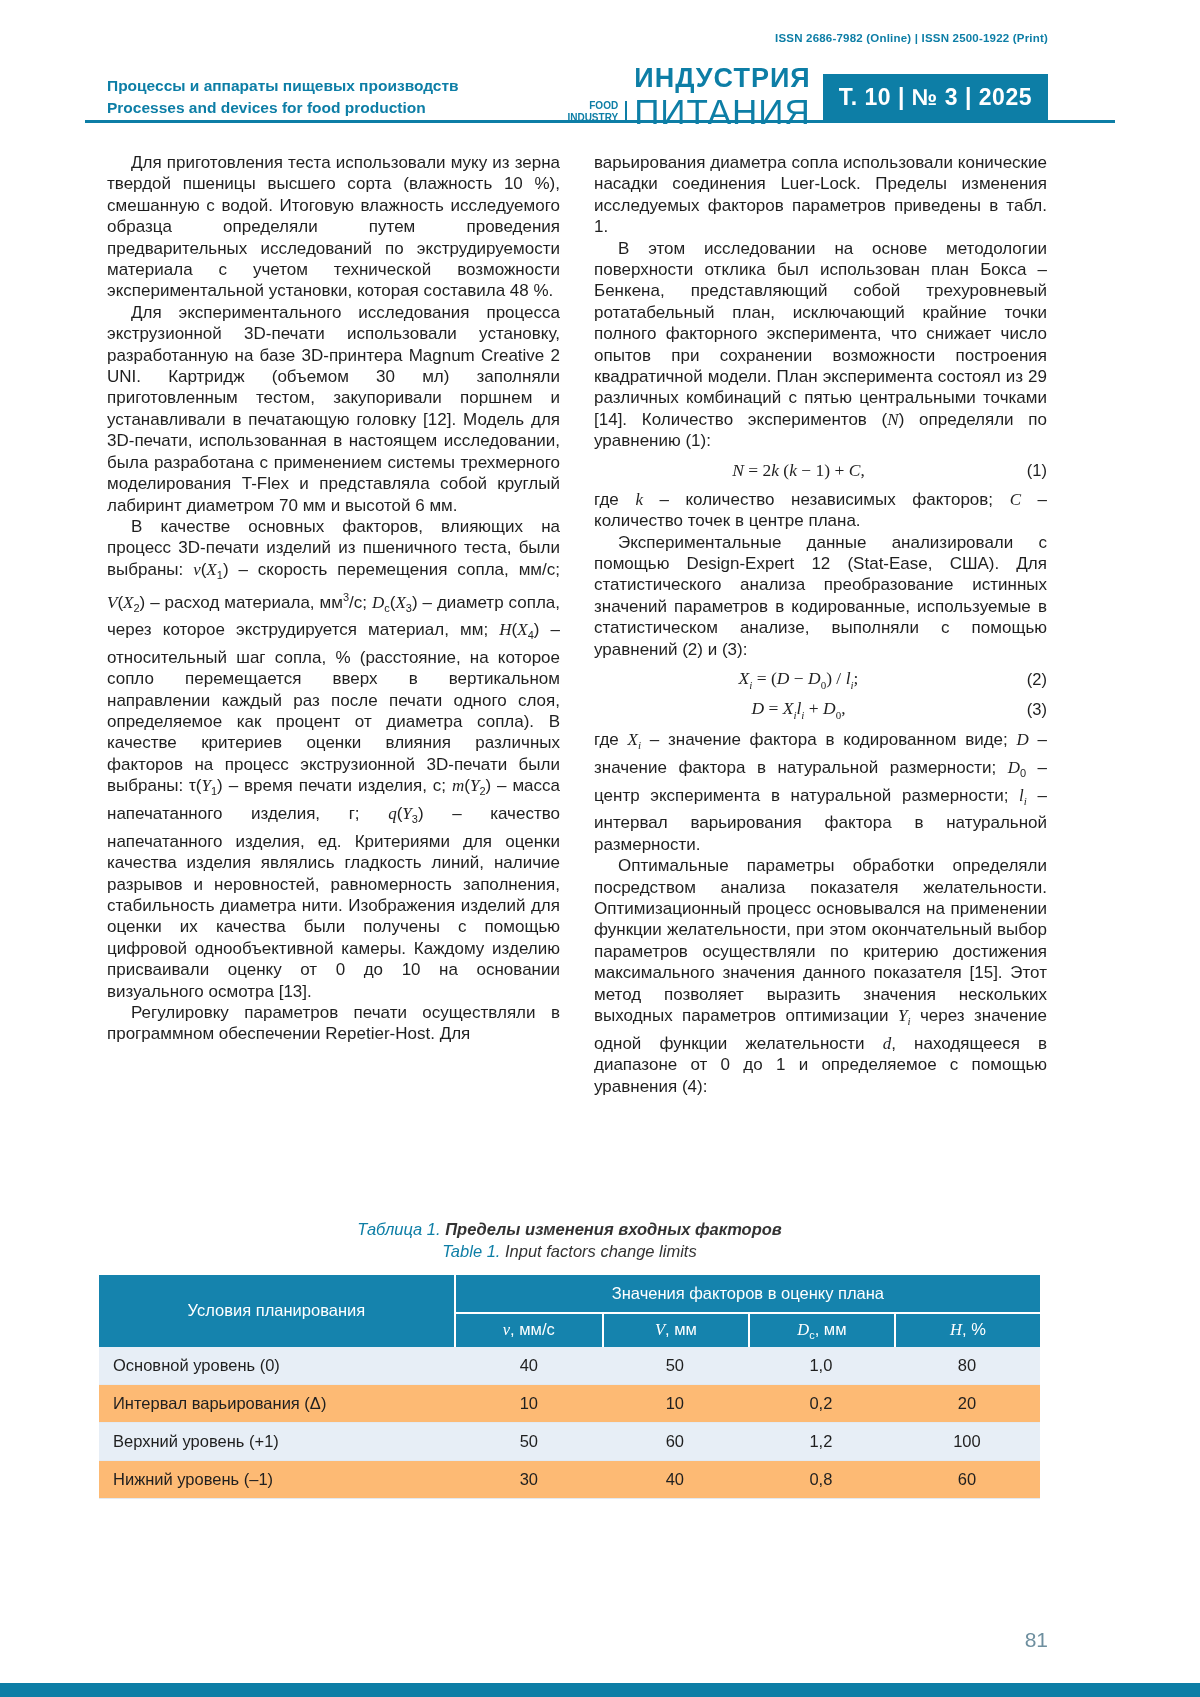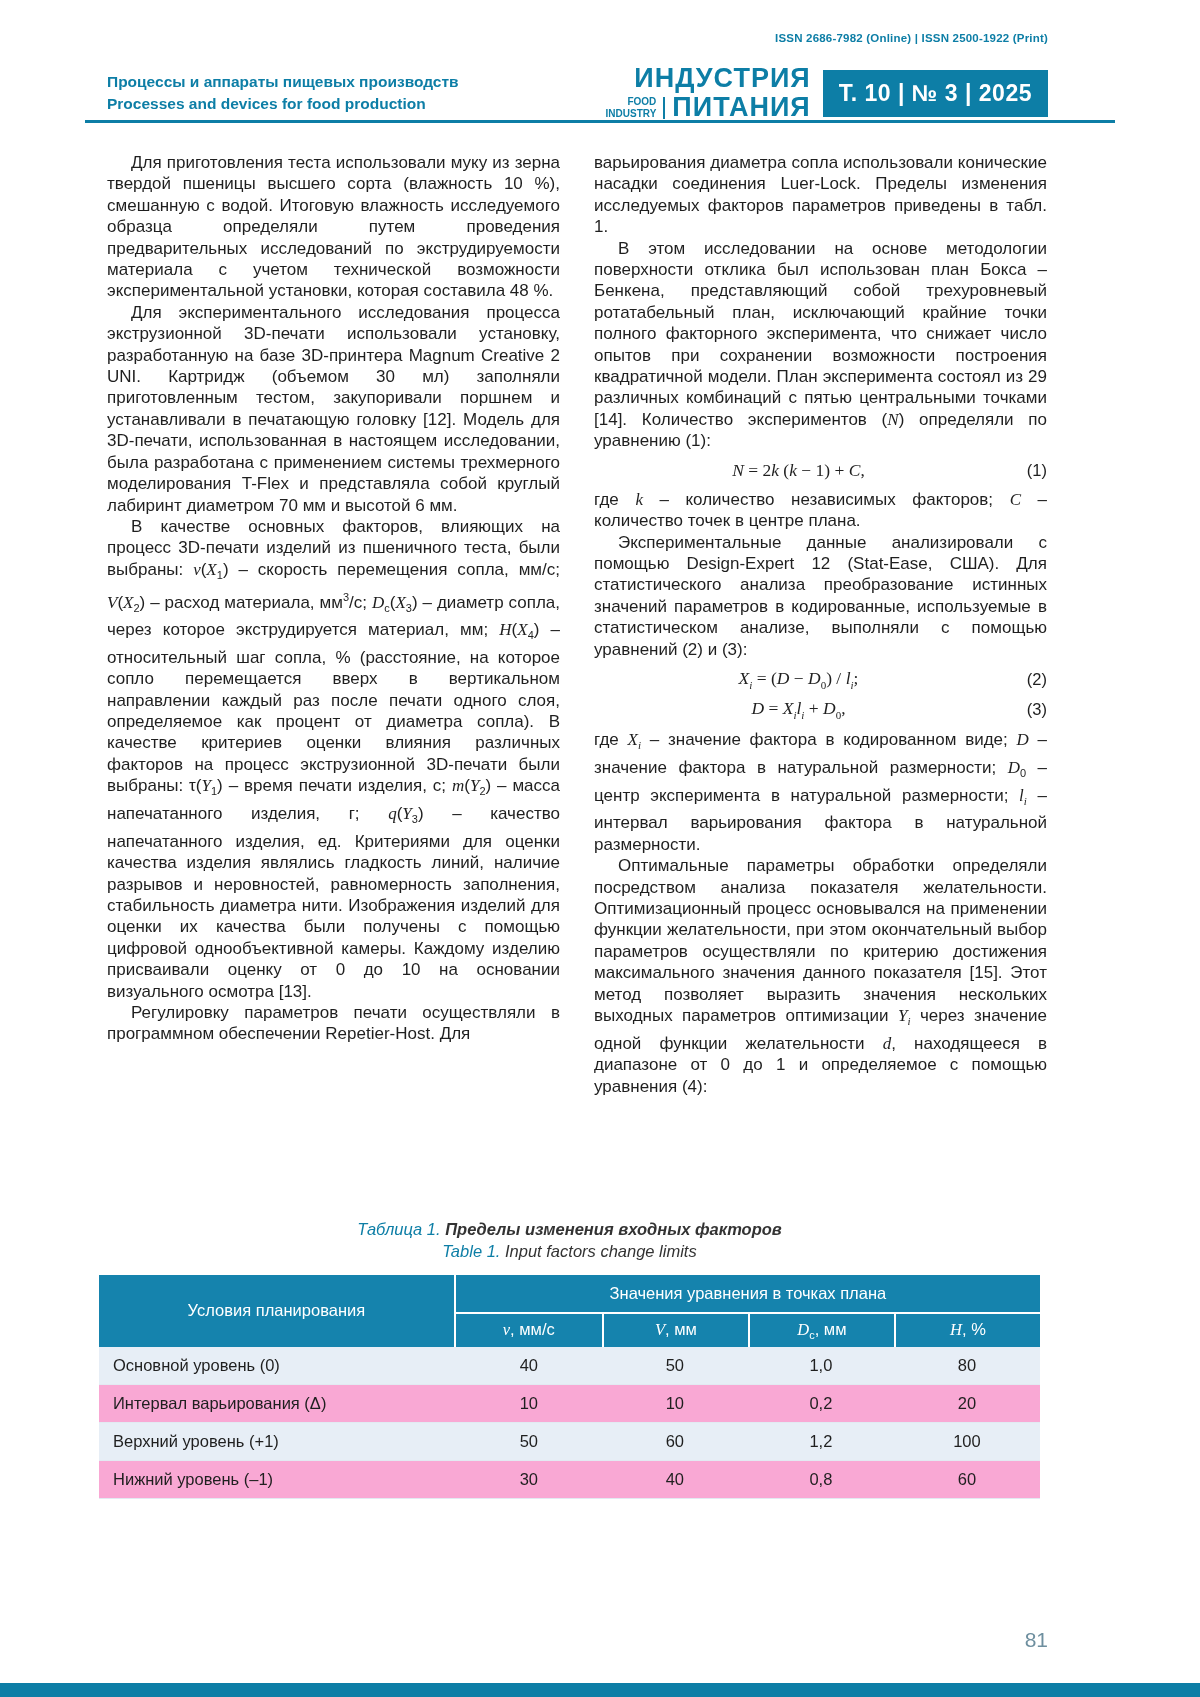--- a/index.html
+++ b/index.html
@@ -12,21 +12,21 @@
           font-size:11.5px; font-weight:bold; color:#0d7ea6; letter-spacing:.2px; }
   .header { position:absolute; top:52px; left:107px; width:941px; display:flex;
             justify-content:space-between; align-items:center;margin-top:13px; }
   .section-titles { color:#0d7ea6; font-weight:bold; font-size:15.5px; line-height:1.45; }
   .journal-wrap { display:flex; align-items:center; gap:12px; }
   .journal-ru { text-align:right; color:#0d7ea6; }
   .jr-line1 { font-size:27px; font-weight:bold; letter-spacing:1px; line-height:1.0; }
   .jr-line2 { display:flex; justify-content:flex-end; align-items:center; gap:7px; margin-top:2px; }
   .journal-en { font-size:10px; font-weight:bold; line-height:1.15; text-align:right; color:#0d7ea6; }
   .jr-divider { width:2px; height:22px; background:#0d7ea6; }
-  .jr-word2 { font-size:27px; font-weight:bold; letter-spacing:1px; line-height:1.0; }
+  .jr-word2 { font-size:35px; font-weight:normal; letter-spacing:1px; line-height:1.0; }
   .volume-box { background:#0d7ea6; color:#fff; font-size:23px; font-weight:bold;
                 padding:10px 16px; white-space:nowrap; letter-spacing:.5px; }
   .header-rule { position:absolute; top:120px; left:85px; width:1030px; height:3px; background:#0d7ea6; }
 
   
   .columns { position:absolute; top:152px; left:107px; width:941px; height:1052px;
              display:flex; gap:34px; overflow:hidden; }
   .col { width:453px; }
   .section-heading { color:#0d7ea6; font-weight:bold; font-size:17px; text-indent:24px;
                      margin-bottom:5px; }
@@ -51,21 +51,21 @@
   table.factors th { background:#1583ad; color:#fff; font-weight:normal; font-size:16.5px; }
   th.th-plan { width:342px; border-right:2px solid #fff; }
   th.th-group { padding:9px 4px; border-bottom:2px solid #fff; }
   th.th-sub { padding:6px 4px; font-size:16px; }
   th.th-sub + th.th-sub { border-left:2px solid #fff; }
   th i { font-family:"Liberation Serif", serif; }
   td { font-size:16.5px; padding:9px 6px; }
   td.lbl { text-align:left; padding-left:14px; }
   td.val { text-align:center; width:140px; }
   tr.r-odd td { background:#e7eef6; }
-  tr.r-even td { background:#f9a8d4; }
+  tr.r-even td { background:#fdba74; }
   tbody td { border-bottom:1px solid #e2eaf2; }
 
   
   .page-number { position:absolute; top:1628px; left:107px; width:941px; text-align:right;
                  font-size:21px; color:#6e8f9f; }
   .bottom-bar { position:absolute; bottom:0; left:0; width:1200px; height:14px; background:#0d7ea6; }
 </style>
 </head>
 <body>
 
@@ -141,21 +141,21 @@
       <div>
         <span class="cap-label">Table 1.</span>
         <span class="cap-text-en">Input factors change limits</span>
       </div>
     </div>
 
     <table class="factors">
       <thead>
         <tr>
           <th class="th-plan" rowspan="2">Условия планирования</th>
-          <th class="th-group" colspan="4">Значения уравнения в точках плана</th>
+          <th class="th-group" colspan="4">Значения факторов в оценку плана</th>
         </tr>
         <tr>
           <th class="th-sub"><i>v</i>, мм/с</th>
           <th class="th-sub"><i>V</i>, мм</th>
           <th class="th-sub"><i>D</i><sub>c</sub>, мм</th>
           <th class="th-sub"><i>H</i>, %</th>
         </tr>
       </thead>
       <tbody>
         <tr class="r-odd">

